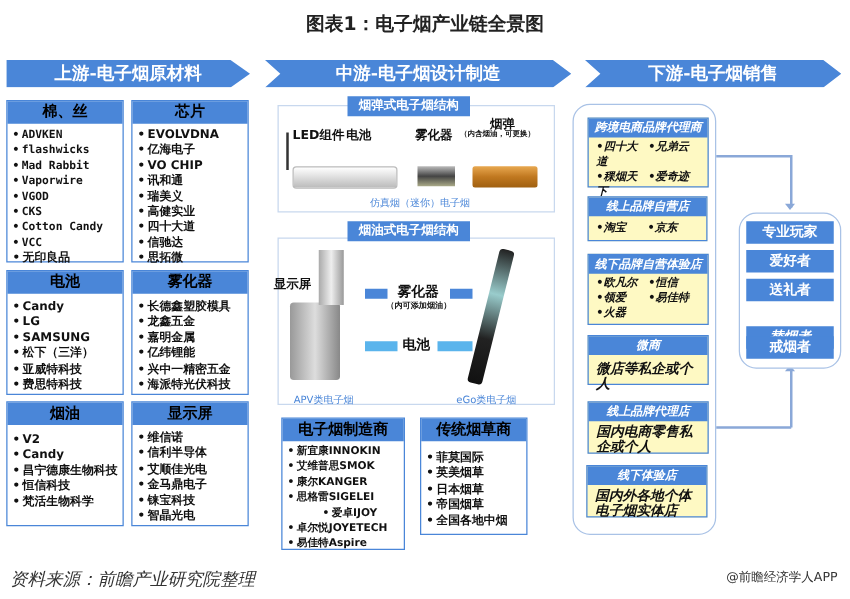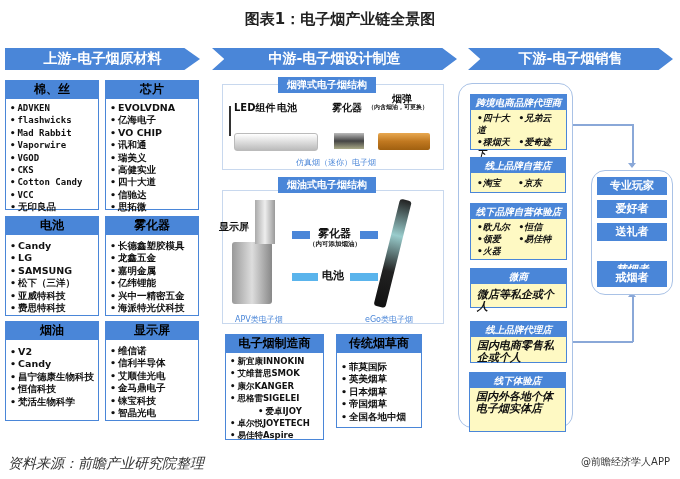--- a/index.html
+++ b/index.html
@@ -198,21 +198,21 @@
   </div>
 </div>
 <div class="dbox" style="left:470px;top:268px;width:97px;height:40px;">
   <div class="hd">微商</div>
   <div class="txt" style="padding-top:5px;">微店等私企或个人</div>
 </div>
 <div class="dbox" style="left:470px;top:321px;width:97px;height:42px;">
   <div class="hd">线上品牌代理店</div>
   <div class="txt">国内电商零售私企或个人</div>
 </div>
-<div class="dbox" style="left:469px;top:372px;width:97px;height:60px;">
+<div class="dbox" style="left:469px;top:372px;width:97px;height:42px;">
   <div class="hd">线下体验店</div>
   <div class="txt">国内外各地个体电子烟实体店</div>
 </div>
 
 <div style="position:absolute;left:573px;top:124px;width:60px;height:1.5px;background:#8aa8d8;"></div>
 <div style="position:absolute;left:632px;top:124px;width:1.5px;height:42px;background:#8aa8d8;"></div>
 <div style="position:absolute;left:628px;top:163px;width:0;height:0;border-left:4px solid transparent;border-right:4px solid transparent;border-top:5px solid #8aa8d8;"></div>
 <div style="position:absolute;left:573px;top:341px;width:60px;height:1.5px;background:#8aa8d8;"></div>
 <div style="position:absolute;left:632px;top:296px;width:1.5px;height:46px;background:#8aa8d8;"></div>
 <div style="position:absolute;left:628px;top:292px;width:0;height:0;border-left:4px solid transparent;border-right:4px solid transparent;border-bottom:5px solid #8aa8d8;"></div>

